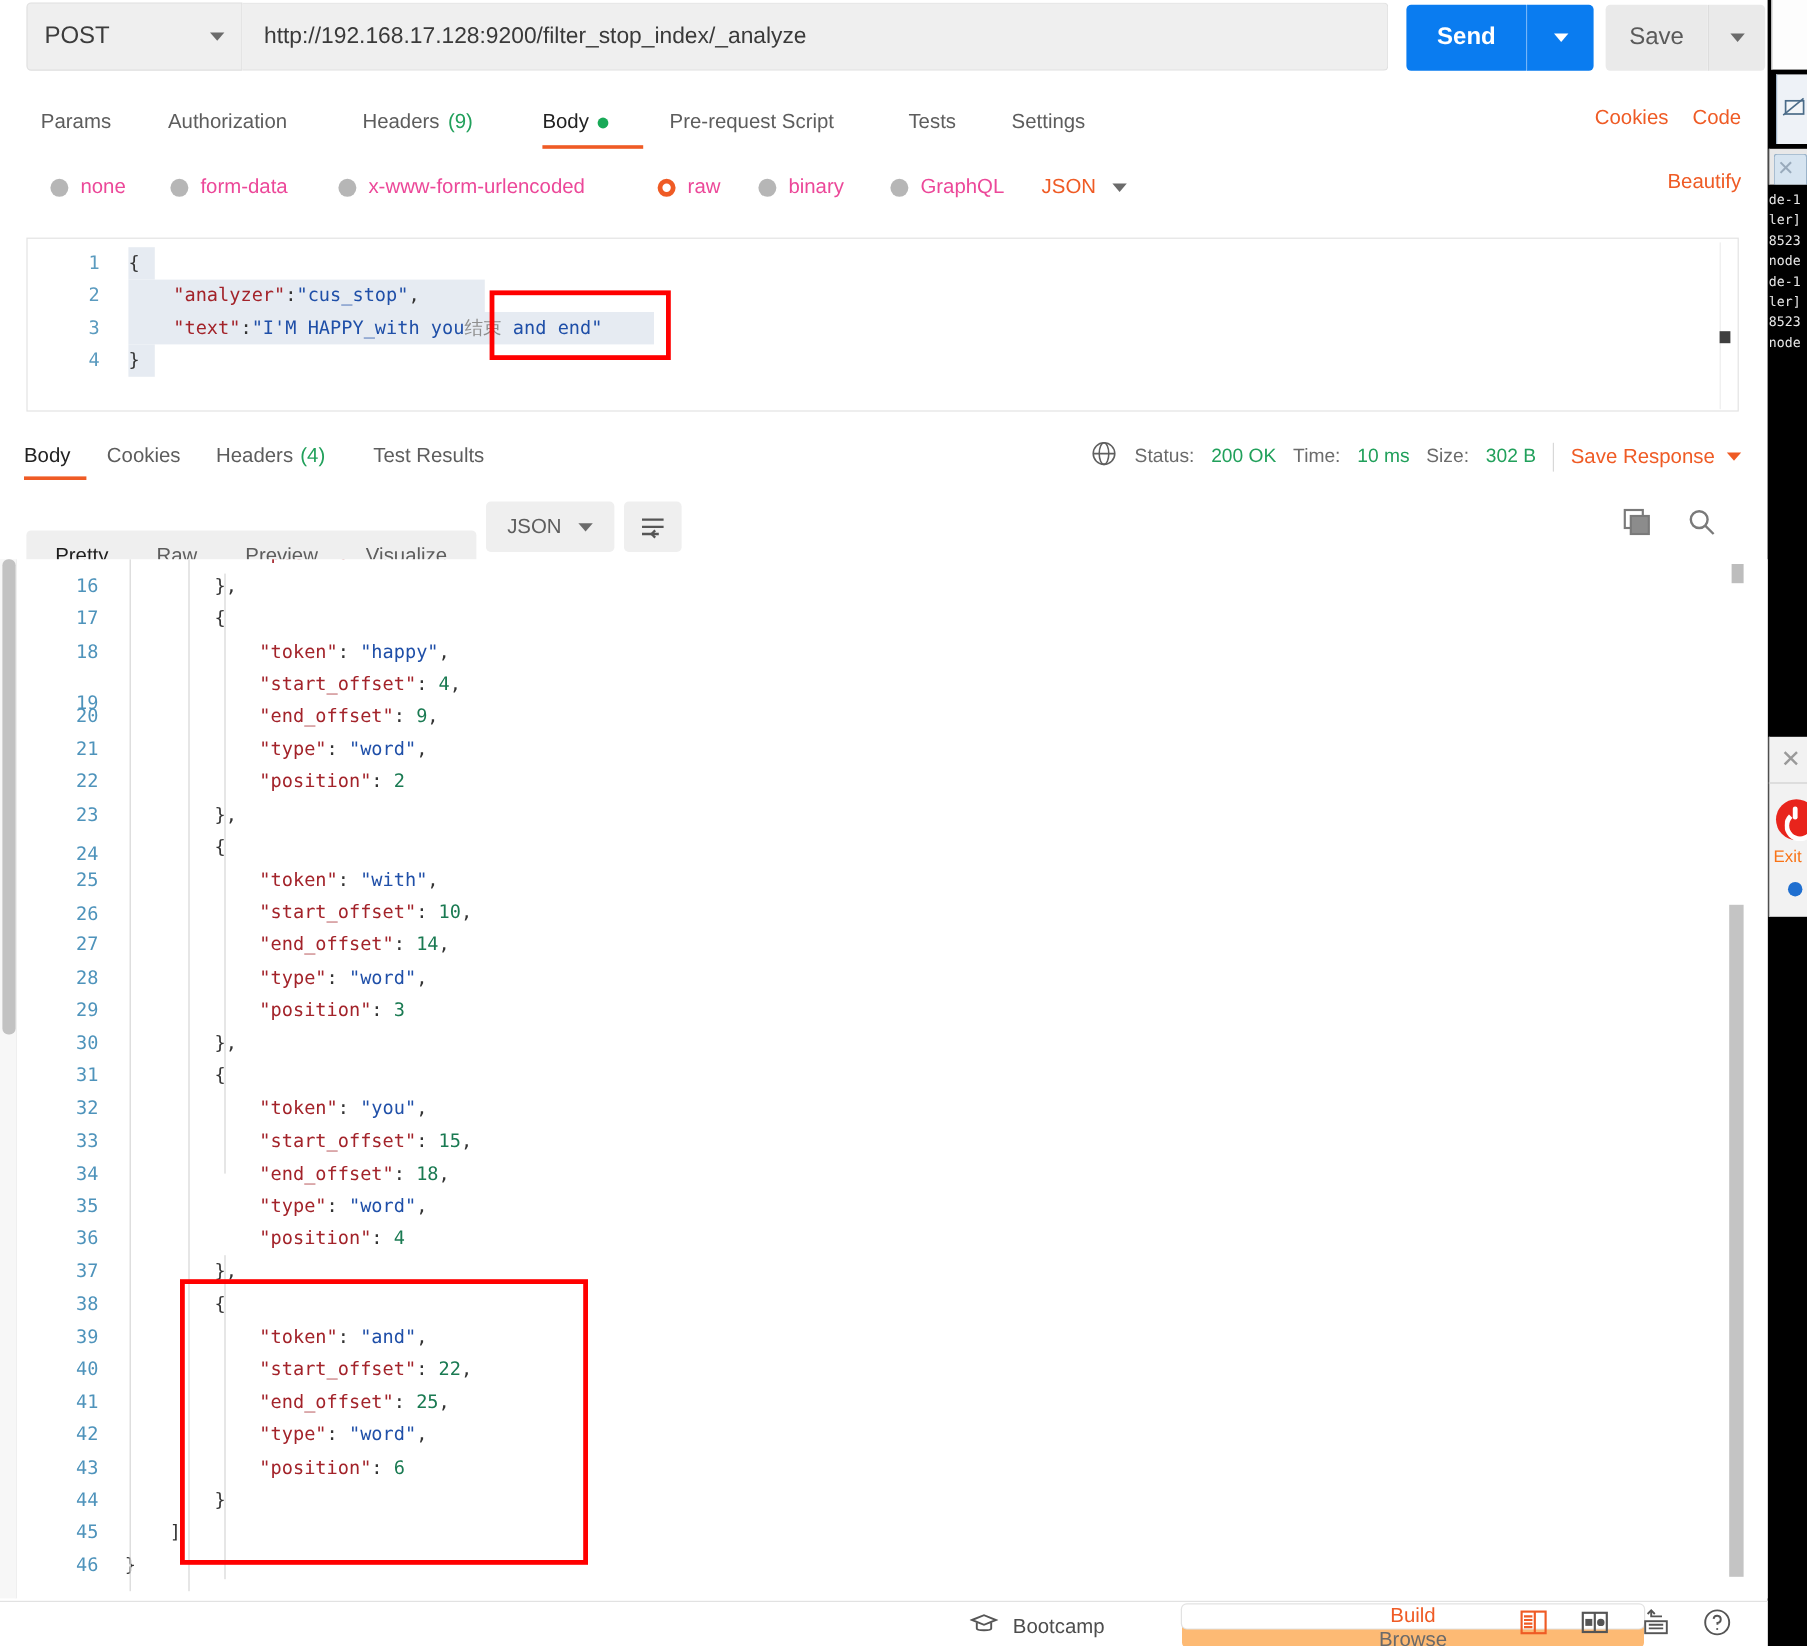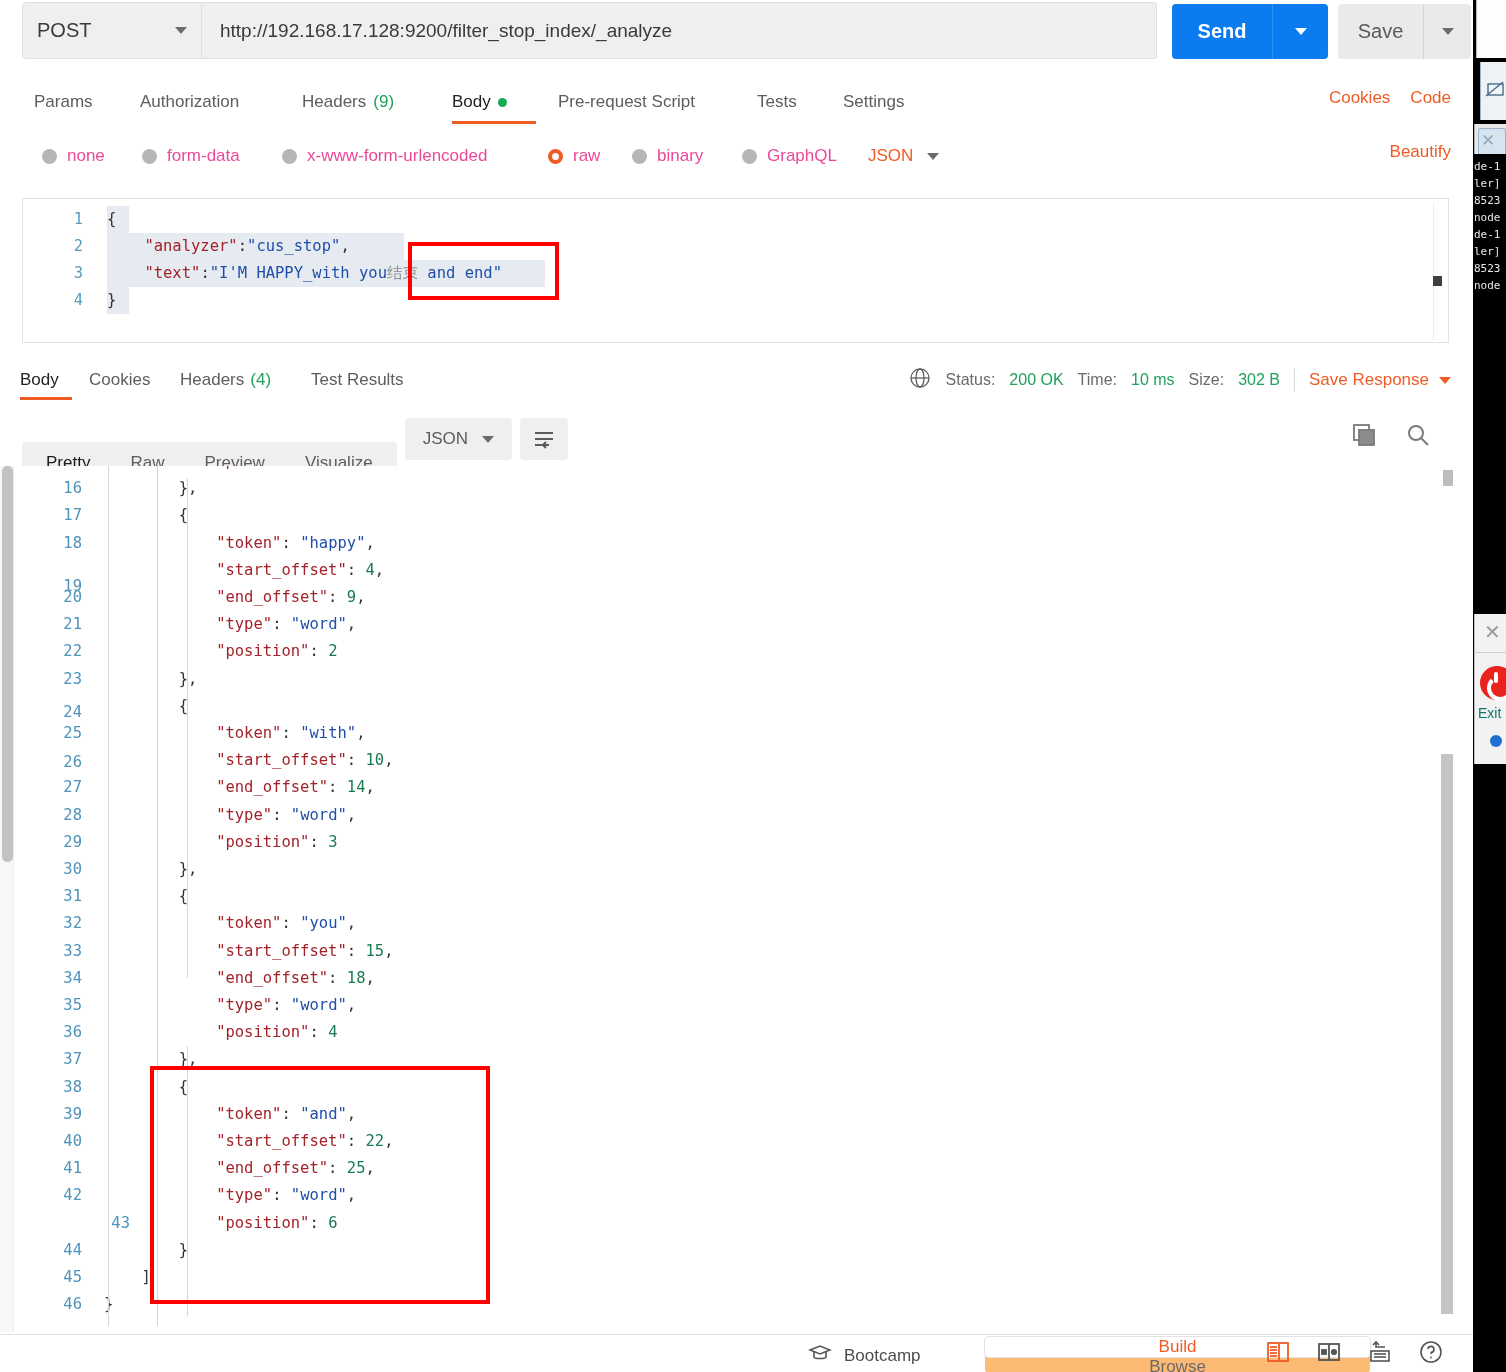--- a/index.html
+++ b/index.html
@@ -19,21 +19,21 @@
   .bg-tab { position:absolute; left:8px; top:128px; width:28px; height:26px; background:#d6e4f0; border:1px solid #9bb3c9; border-bottom:none; border-radius:3px 3px 0 0; }
   .bg-term { position:absolute; left:4px; top:154px; width:32px; height:460px; background:#000; color:#e8e8e8;
              font-family:"DejaVu Sans Mono", monospace; font-size:11px; line-height:17px; overflow:hidden; padding-top:4px;}
   .bg-term div { white-space: pre; }
   .bg-lower { position:absolute; left:4px; top:614px; width:32px; height:150px; background:#f2f2f2; border-left:1px solid #c0c0c0; }
   .bg-close { position:absolute; left:14px; top:620px; font-size:20px; color:#9a9a9a; font-family:"Liberation Sans",sans-serif;}
   .bg-sep { position:absolute; left:4px; top:652px; width:32px; height:1px; background:#d0d0d0; }
   .bg-power { position:absolute; left:10px; top:666px; width:34px; height:34px; border-radius:50%; background:#e8241c; }
   .bg-power:before{ content:""; position:absolute; left:14px; top:6px; width:4px; height:11px; background:#fff; border-radius:2px;}
   .bg-power:after{ content:""; position:absolute; left:7px; top:9px; width:18px; height:18px; border:4px solid #fff; border-top-color:transparent; border-radius:50%;}
-  .bg-exit { position:absolute; left:8px; top:705px; font-size:14px; color:#0f766e; font-family:"Liberation Sans",sans-serif;}
+  .bg-exit { position:absolute; left:8px; top:705px; font-size:14px; color:#f97316; font-family:"Liberation Sans",sans-serif;}
   .bg-dot { position:absolute; left:20px; top:735px; width:12px; height:12px; border-radius:50%; background:#1f6fd0; }
   .bg-black-bottom { position:absolute; left:4px; top:768px; width:32px; height:604px; background:#000; }
 
   
   .postman { position:absolute; left:0; top:0; width:1473px; height:1372px; background:#fff; }
 
   
   .urlbar { position:absolute; left:22px; top:2px; width:1425px; height:57px; }
   .method-box {
     position:absolute; left:0; top:0; width:180px; height:57px;
@@ -423,21 +423,21 @@
           <div class="rln" style="top: 607.6px;">38</div>
           <div class="rcl" style="top: 607.6px;"><span class="tok-punc"> </span><span class="tok-punc"> </span><span class="tok-punc"> </span><span class="tok-punc"> </span><span class="tok-punc"> </span><span class="tok-punc"> </span><span class="tok-punc"> </span><span class="tok-punc"> </span><span class="tok-punc">{</span></div>
           <div class="rln" style="top: 634.8px;">39</div>
           <div class="rcl" style="top: 634.8px;"><span class="tok-punc"> </span><span class="tok-punc"> </span><span class="tok-punc"> </span><span class="tok-punc"> </span><span class="tok-punc"> </span><span class="tok-punc"> </span><span class="tok-punc"> </span><span class="tok-punc"> </span><span class="tok-punc"> </span><span class="tok-punc"> </span><span class="tok-punc"> </span><span class="tok-punc"> </span><span class="tok-key">"token"</span><span class="tok-punc">:</span><span class="tok-punc"> </span><span class="tok-str">"and"</span><span class="tok-punc">,</span></div>
           <div class="rln" style="top: 662px;">40</div>
           <div class="rcl" style="top: 662px;"><span class="tok-punc"> </span><span class="tok-punc"> </span><span class="tok-punc"> </span><span class="tok-punc"> </span><span class="tok-punc"> </span><span class="tok-punc"> </span><span class="tok-punc"> </span><span class="tok-punc"> </span><span class="tok-punc"> </span><span class="tok-punc"> </span><span class="tok-punc"> </span><span class="tok-punc"> </span><span class="tok-key">"start_offset"</span><span class="tok-punc">:</span><span class="tok-punc"> </span><span class="tok-num">22</span><span class="tok-punc">,</span></div>
           <div class="rln" style="top: 689.2px;">41</div>
           <div class="rcl" style="top: 689.2px;"><span class="tok-punc"> </span><span class="tok-punc"> </span><span class="tok-punc"> </span><span class="tok-punc"> </span><span class="tok-punc"> </span><span class="tok-punc"> </span><span class="tok-punc"> </span><span class="tok-punc"> </span><span class="tok-punc"> </span><span class="tok-punc"> </span><span class="tok-punc"> </span><span class="tok-punc"> </span><span class="tok-key">"end_offset"</span><span class="tok-punc">:</span><span class="tok-punc"> </span><span class="tok-num">25</span><span class="tok-punc">,</span></div>
           <div class="rln" style="top: 716.4px;">42</div>
           <div class="rcl" style="top: 716.4px;"><span class="tok-punc"> </span><span class="tok-punc"> </span><span class="tok-punc"> </span><span class="tok-punc"> </span><span class="tok-punc"> </span><span class="tok-punc"> </span><span class="tok-punc"> </span><span class="tok-punc"> </span><span class="tok-punc"> </span><span class="tok-punc"> </span><span class="tok-punc"> </span><span class="tok-punc"> </span><span class="tok-key">"type"</span><span class="tok-punc">:</span><span class="tok-punc"> </span><span class="tok-str">"word"</span><span class="tok-punc">,</span></div>
-          <div class="rln" style="top: 743.6px; margin-left: 48px;">43</div>
+          <div class="rln" style="top: 743.6px;">43</div>
           <div class="rcl" style="top: 743.6px;"><span class="tok-punc"> </span><span class="tok-punc"> </span><span class="tok-punc"> </span><span class="tok-punc"> </span><span class="tok-punc"> </span><span class="tok-punc"> </span><span class="tok-punc"> </span><span class="tok-punc"> </span><span class="tok-punc"> </span><span class="tok-punc"> </span><span class="tok-punc"> </span><span class="tok-punc"> </span><span class="tok-key">"position"</span><span class="tok-punc">:</span><span class="tok-punc"> </span><span class="tok-num">6</span></div>
           <div class="rln" style="top: 770.8px;">44</div>
           <div class="rcl" style="top: 770.8px;"><span class="tok-punc"> </span><span class="tok-punc"> </span><span class="tok-punc"> </span><span class="tok-punc"> </span><span class="tok-punc"> </span><span class="tok-punc"> </span><span class="tok-punc"> </span><span class="tok-punc"> </span><span class="tok-punc">}</span></div>
           <div class="rln" style="top: 798px;">45</div>
           <div class="rcl" style="top: 798px;"><span class="tok-punc"> </span><span class="tok-punc"> </span><span class="tok-punc"> </span><span class="tok-punc"> </span><span class="tok-punc">]</span></div>
           <div class="rln" style="top: 825.2px;">46</div>
           <div class="rcl" style="top: 825.2px;"><span class="tok-punc">}</span></div>
           <div class="fold-line" style="left: 108px; top: 0px; height: 860px;"></div>
           <div class="fold-line" style="left: 157px; top: 0px; height: 860px;"></div>
           <div class="fold-line" style="left: 187px; top: 12px; height: 500px;"></div>

